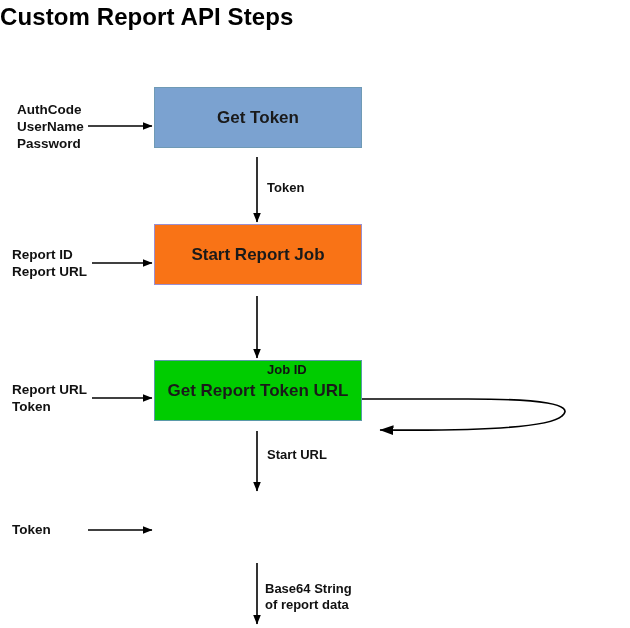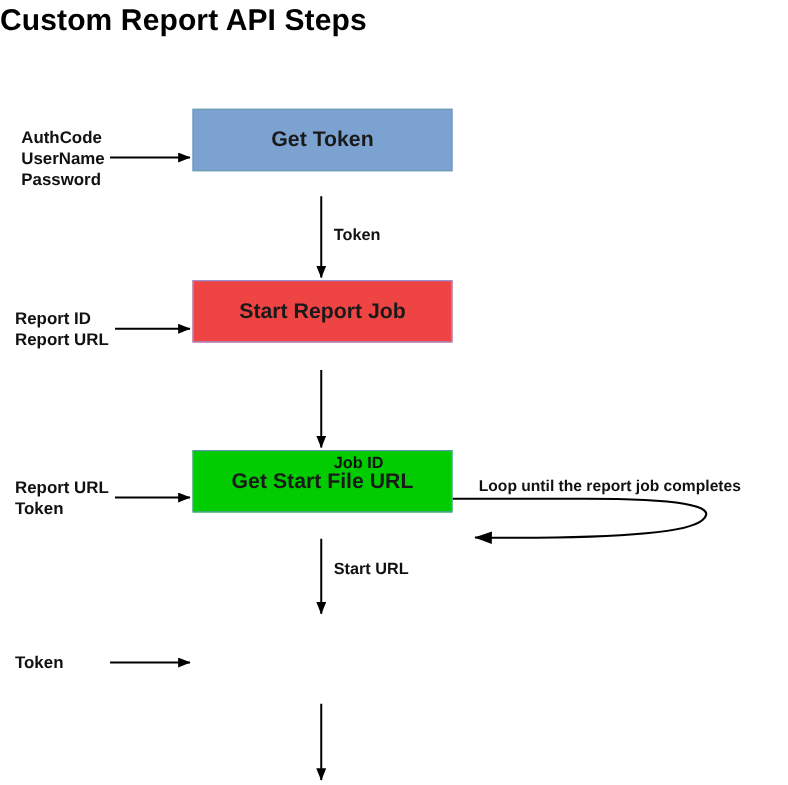--- a/index.html
+++ b/index.html
@@ -30,37 +30,37 @@
     font-weight: bold;
     letter-spacing: 0.1px;
     color: #000000;
     white-space: nowrap;
   }
 
   .step-box {
     position: absolute;
     left: 154px;
     width: 208px;
-    height: 50px;
+    height: 61px;
     box-sizing: border-box;
     border: 1px solid #6f9ab5;
     display: flex;
     align-items: center;
     justify-content: center;
   }
   .step-box .step-label {
     font-size: 17px;
     font-weight: bold;
     color: #1a1a1a;
     white-space: nowrap;
     text-align: center;
   }
 
   #step-get-token        { top: 87px;  background: #7ba2d0; }
-  #step-start-report-job { top: 224px; background: #ef4444; }
+  #step-start-report-job { top: 224px; background: #f97316; }
   #step-get-file-url     { top: 360px; background: #00cc00; }
   #step-download-data    { top: 493px; background: #ffff00; }
 
   #step-download-data { border-color: #7a8a8a; }
   #step-get-file-url  { border-color: #5a9aa8; }
   #step-start-report-job { border-color: #9a8fd0; }
 
   .input-label {
     position: absolute;
     font-size: 13.5px;
@@ -146,21 +146,21 @@
 
   <div class="step-box" id="step-get-token">
     <span class="step-label">Get Token</span>
   </div>
 
   <div class="step-box" id="step-start-report-job">
     <span class="step-label">Start Report Job</span>
   </div>
 
   <div class="step-box" id="step-get-file-url">
-    <span class="step-label">Get Start File URL</span>
+    <span class="step-label">Get Report Token URL</span>
   </div>
 
 
   <div class="input-label" style="left:17px; top:101px;">AuthCode
 UserName
 Password</div>
 
   <div class="input-label" style="left:12px; top:246px;">Report ID
 Report URL</div>
 
@@ -168,16 +168,17 @@
 Token</div>
 
   <div class="input-label" style="left:12px; top:521px;">Token</div>
 
   <div class="edge-label" style="left:267px; top:180px;">Token</div>
 
   <div class="edge-label" style="left:267px; top:314px;margin-top:48px;">Job ID</div>
 
   <div class="edge-label" style="left:267px; top:447px;">Start URL</div>
 
+  <div class="edge-label" style="left:265px; top:581px;">Base64 String
+of report data</div>
 
-  <div class="loop-label" style="left:383px; top:382px;">Loop until the report job completes</div>
 
 </div>
 
 </body></html>

